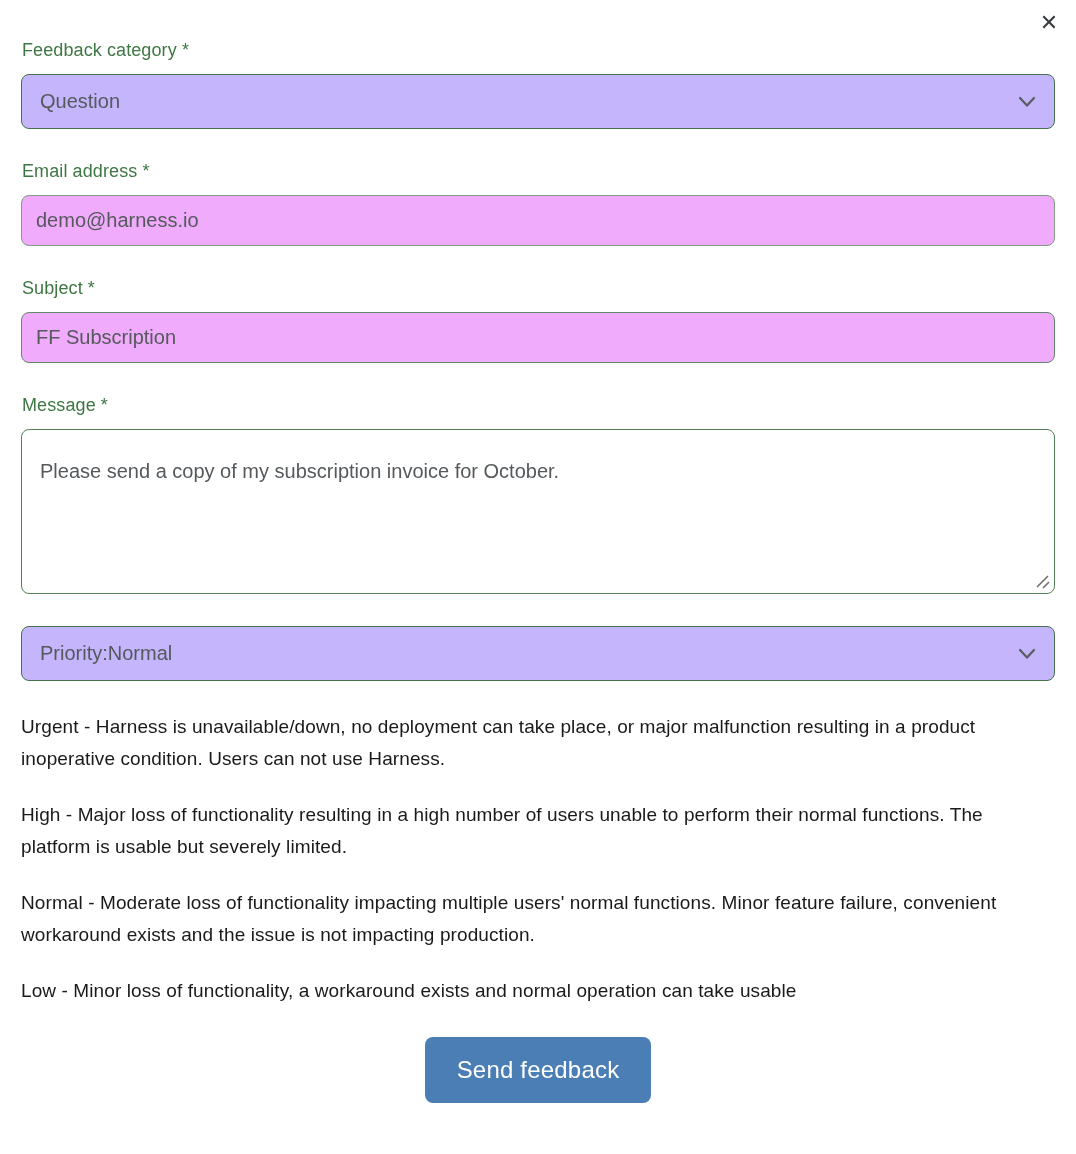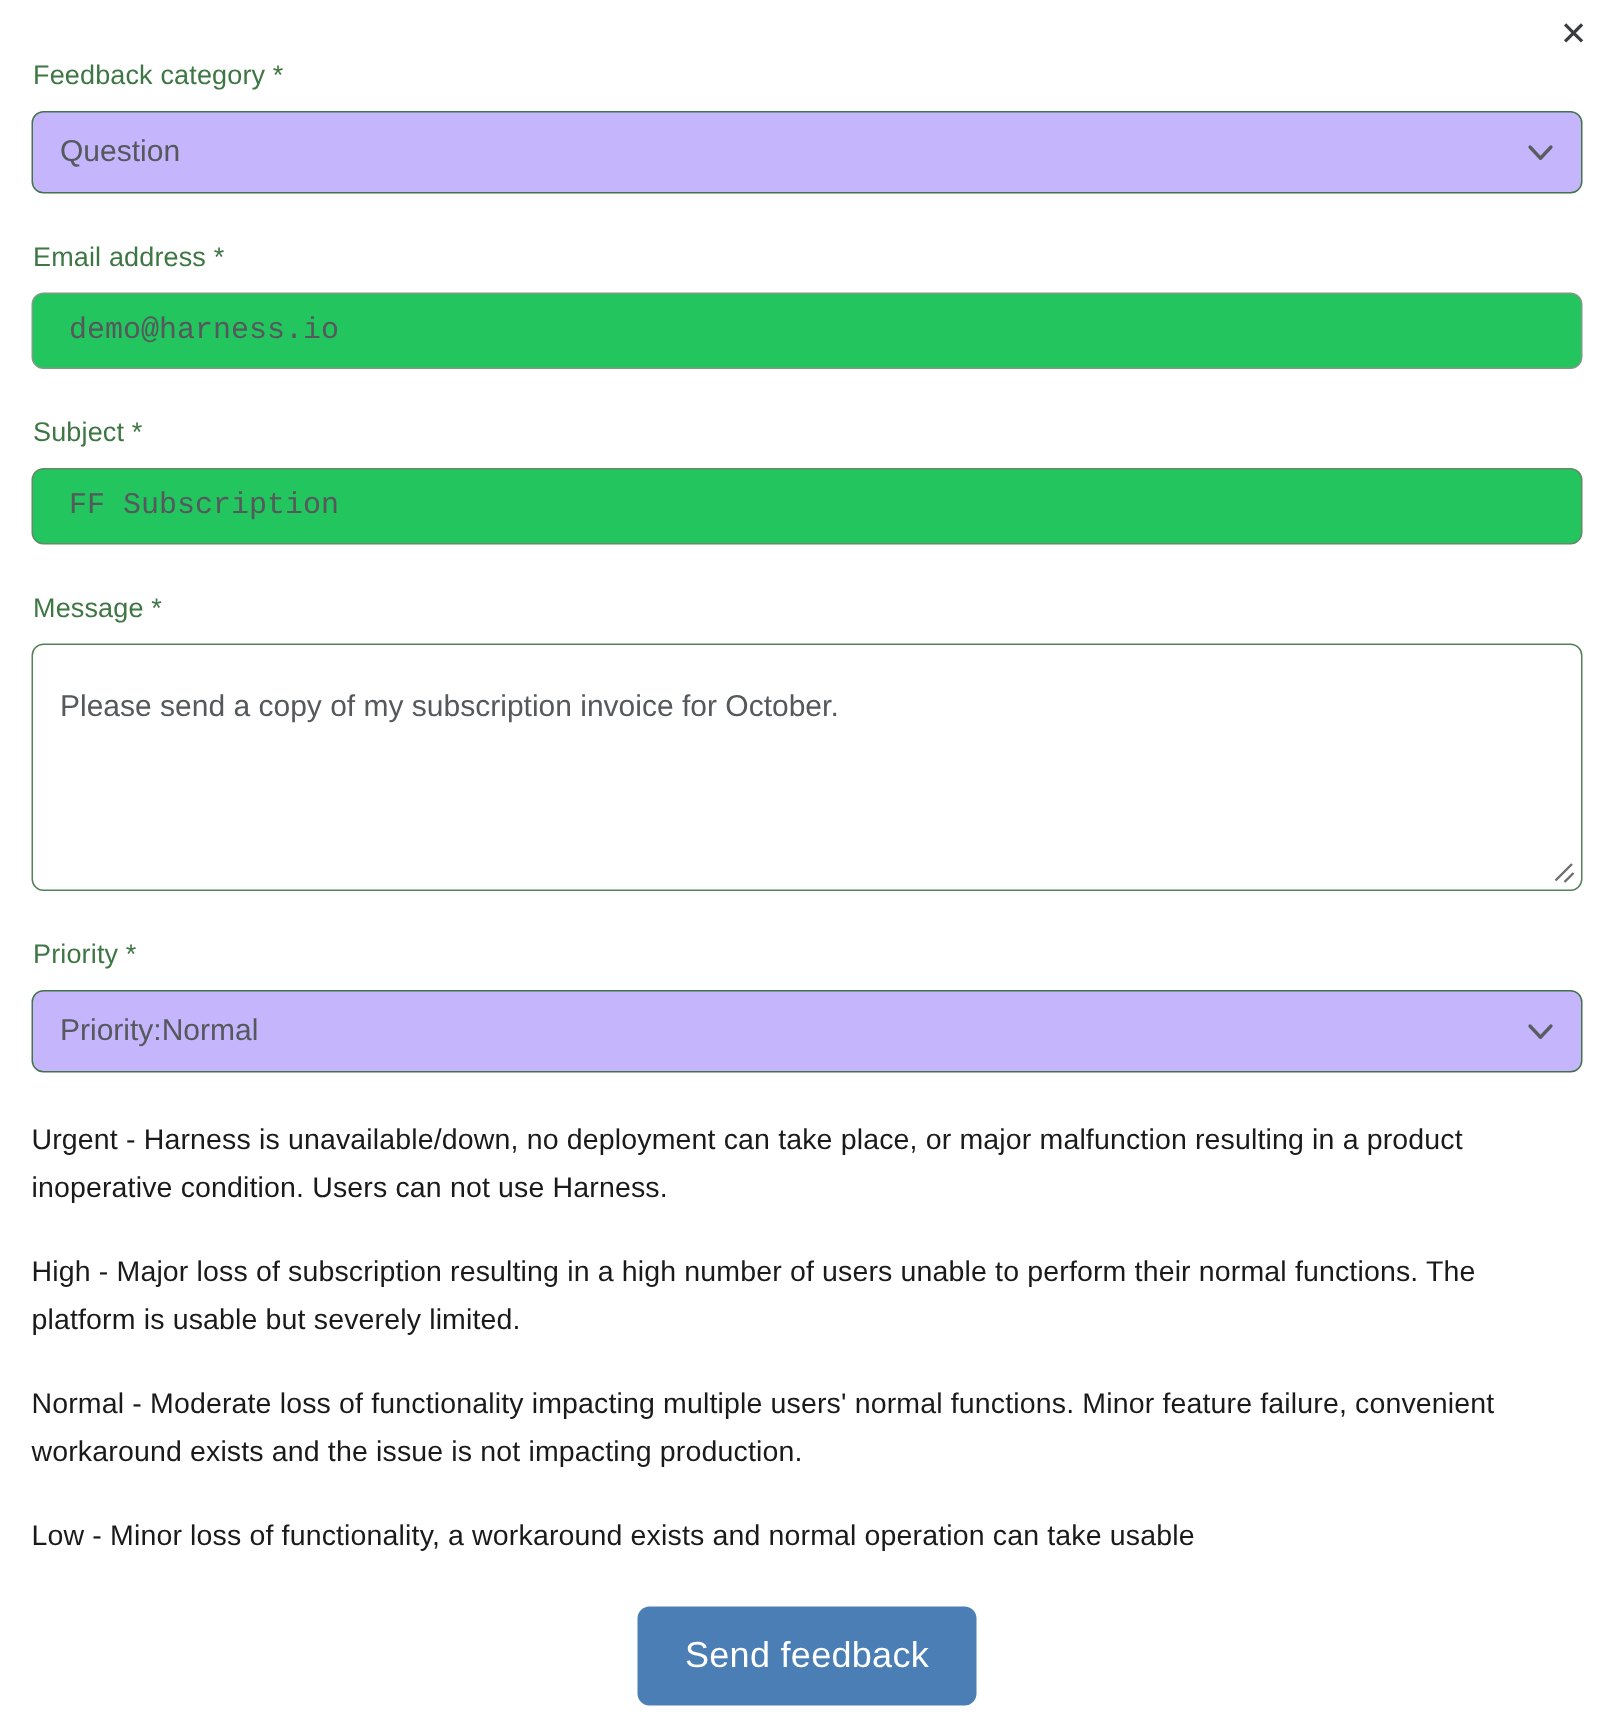--- a/index.html
+++ b/index.html
@@ -61,25 +61,25 @@
     top: 50%;
     transform: translateY(-50%);
     width: 18px;
     height: 12px;
   }
   .text-input {
     width: 100%;
     height: 51px;
     border: 1px solid #7d9c81;
     border-radius: 8px;
-    padding: 0 24px;
-    font-family: Liberation Mono, monospace;
+    padding: 0 14px;
+    font-family: Liberation Sans, sans-serif;
     font-size: 20px;
     color: #55595c;
-    background: #22c55e;
+    background: #f0abfc;
     outline: none;
   }
   .text-input.subject { border-color: #628a67; }
   .textarea-wrap {
     position: relative;
     width: 100%;
     height: 165px;
   }
   .message-area {
     width: 100%;
@@ -162,32 +162,31 @@
     <div class="textarea-wrap">
       <textarea class="message-area" style="">Please send a copy of my subscription invoice for October.</textarea>
       <svg class="resize-handle" viewBox="0 0 14 14">
         <line x1="1" y1="12" x2="12" y2="1" stroke="#6e6e6e" stroke-width="1.6"></line>
         <line x1="7" y1="13" x2="13" y2="7" stroke="#6e6e6e" stroke-width="1.6"></line>
       </svg>
     </div>
   </div>
 
   <div class="field-block" style="margin-bottom:0;">
-    <label class="field-label">Priority *</label>
     <div class="select-box">
       <span class="select-value">Priority:Normal</span>
       <svg class="chevron" viewBox="0 0 18 12">
         <polyline points="2,2 9,9.5 16,2" fill="none" stroke="#5a5d60" stroke-width="2.2" stroke-linecap="round" stroke-linejoin="round"></polyline>
       </svg>
     </div>
   </div>
 
   <div class="help-text">
     <p>Urgent - Harness is unavailable/down, no deployment can take place, or major malfunction resulting in a product inoperative condition. Users can not use Harness.</p>
-    <p>High - Major loss of subscription resulting in a high number of users unable to perform their normal functions. The platform is usable but severely limited.</p>
+    <p>High - Major loss of functionality resulting in a high number of users unable to perform their normal functions. The platform is usable but severely limited.</p>
     <p>Normal - Moderate loss of functionality impacting multiple users' normal functions. Minor feature failure, convenient workaround exists and the issue is not impacting production.</p>
     <p>Low - Minor loss of functionality, a workaround exists and normal operation can take usable</p>
   </div>
 
   <div class="button-row">
     <button class="send-btn">Send feedback</button>
   </div>
 
 </div>
 

